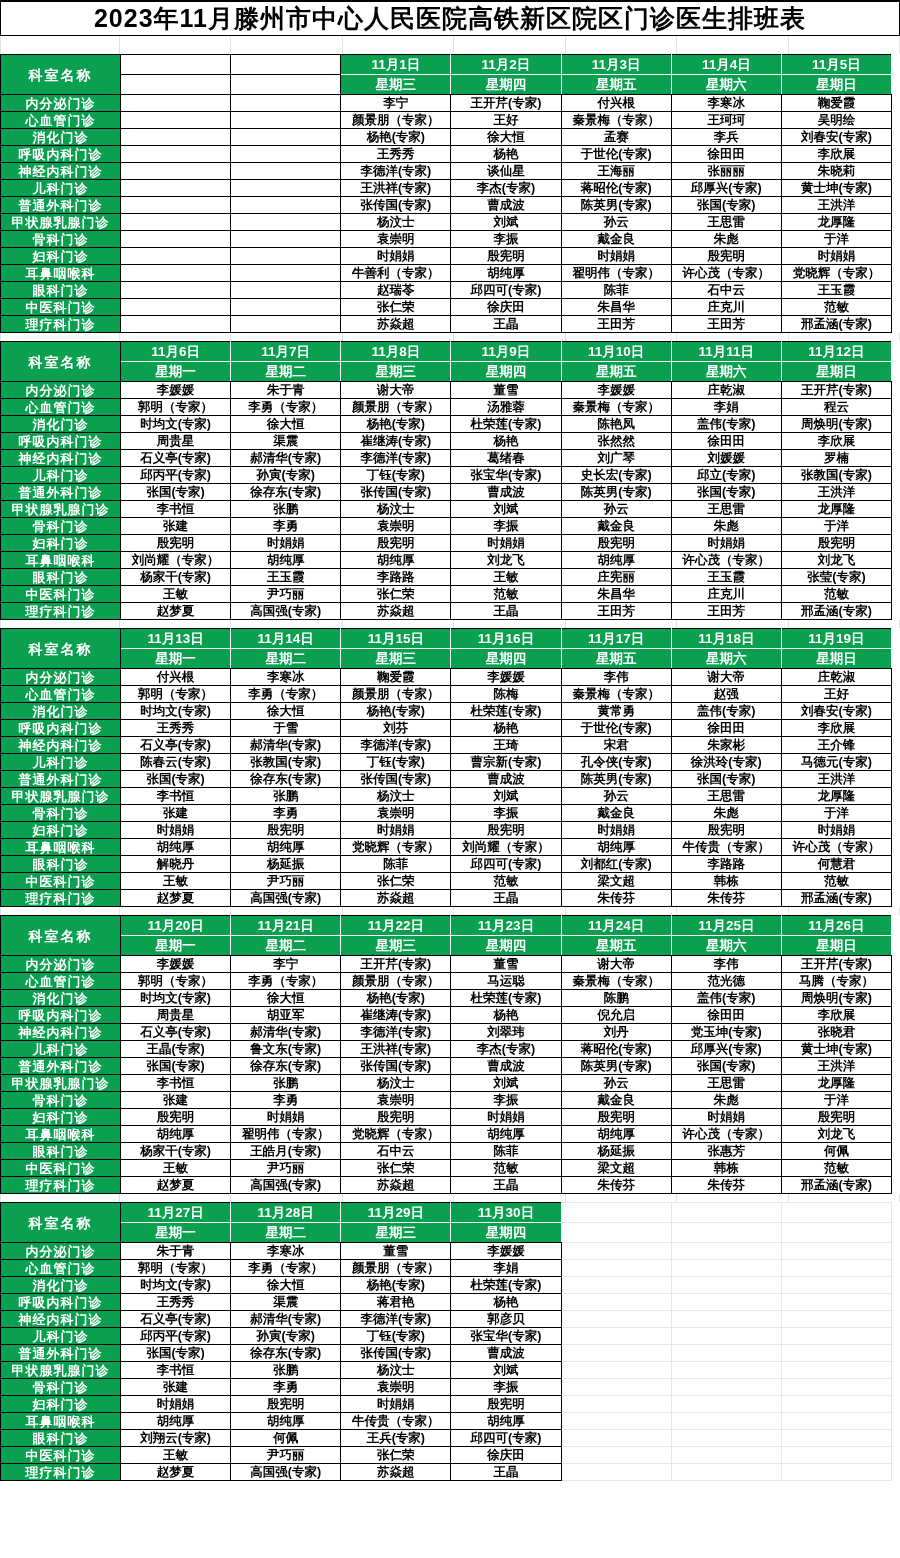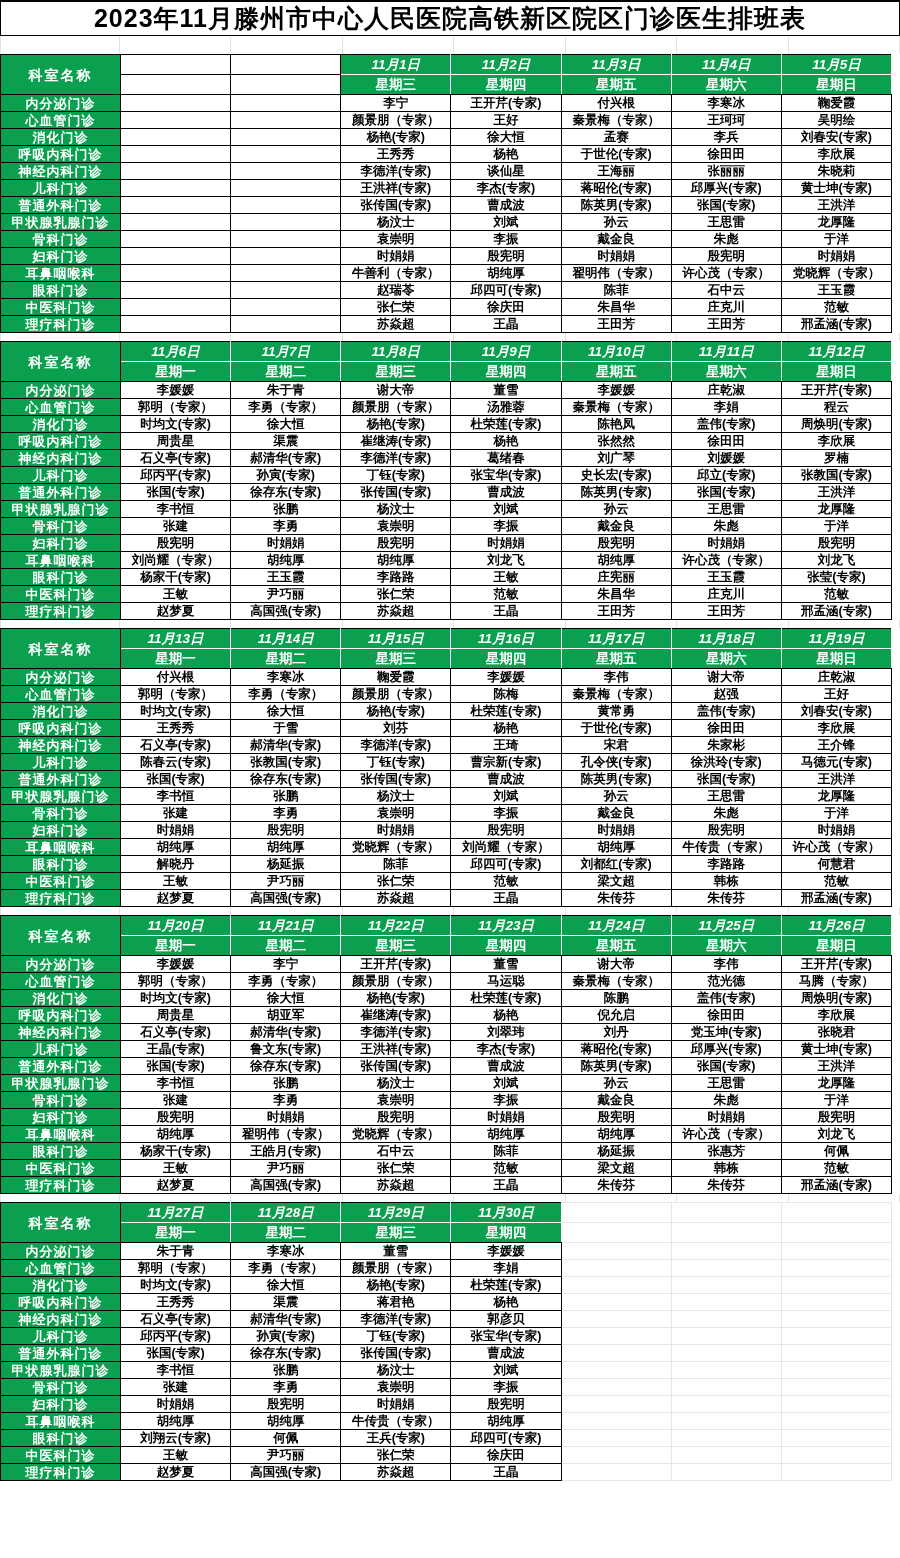--- a/index.html
+++ b/index.html
@@ -29,21 +29,21 @@
     border:1px solid var(--line);background:#fff;
   }
   td.corner{
     background:var(--green);color:#fff;font-size:14px;font-weight:700;letter-spacing:2px;
   }
   td.date,td.wd{
     background:var(--green);color:#fff;height:20px;
     font-size:13.5px;font-weight:700;
     border:1px solid #fff;
   }
-  td.date{border-top:1px solid var(--line);font-style:italic;}
+  td.date{border-top:1px solid var(--line);}
   td.wd{border-bottom:1px solid var(--line);margin-left:28px;}
   td.emptyhead{height:20px;background:#fff;border:1px solid var(--line);}
   td.dept{
     background:var(--green);color:#fff;font-size:13px;font-weight:700;letter-spacing:1px;
   }
   td.ghost{border:1px solid var(--ghost);background:#fff;}
   td.ghosthead{height:20px;border:1px solid var(--ghost);background:#fff;}
 </style>
 </head>
 <body>

